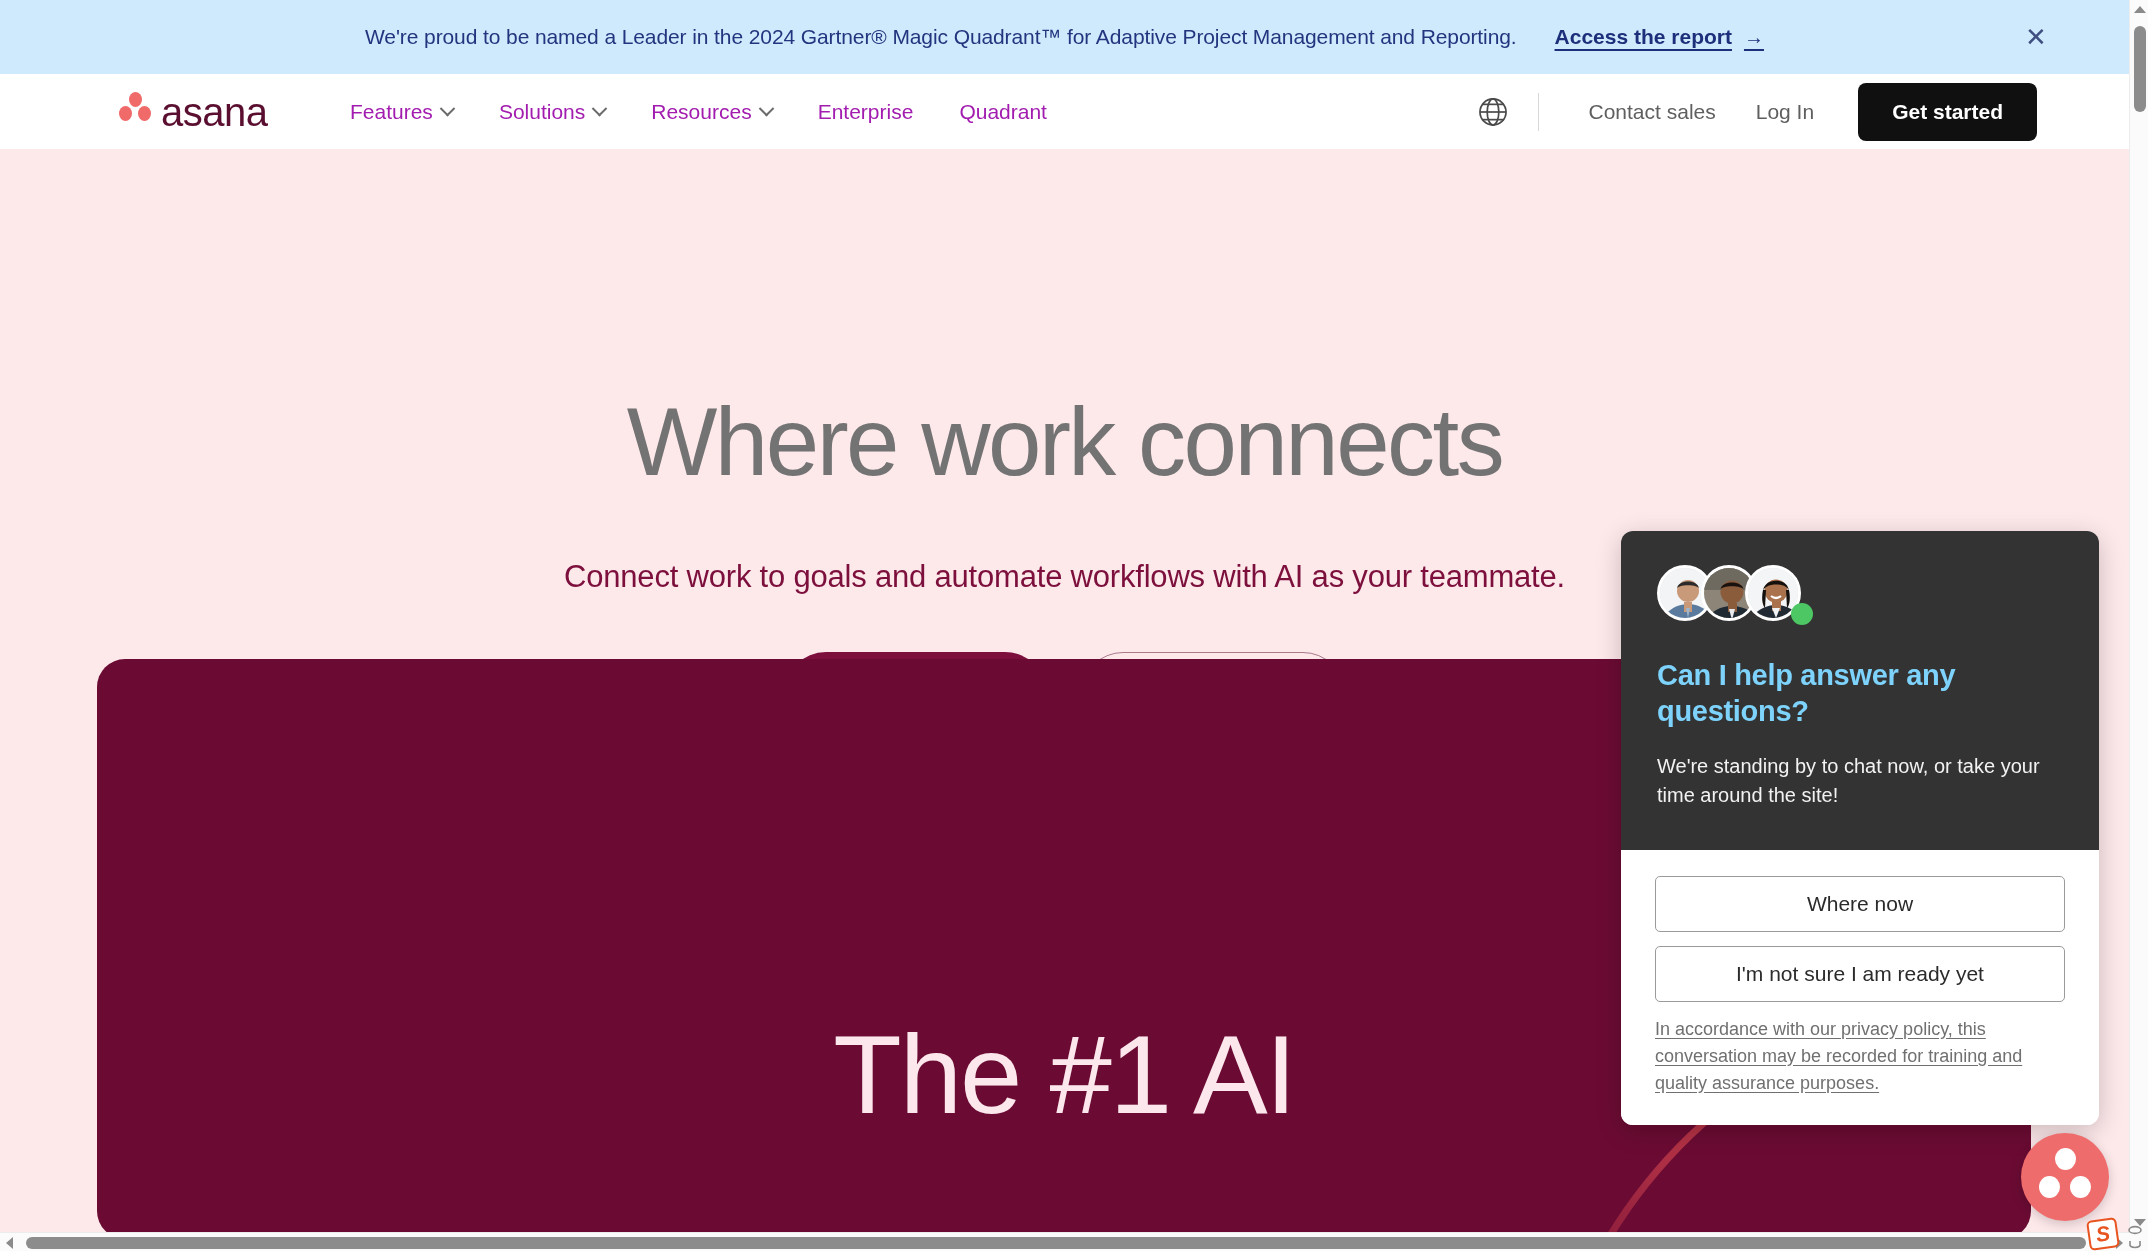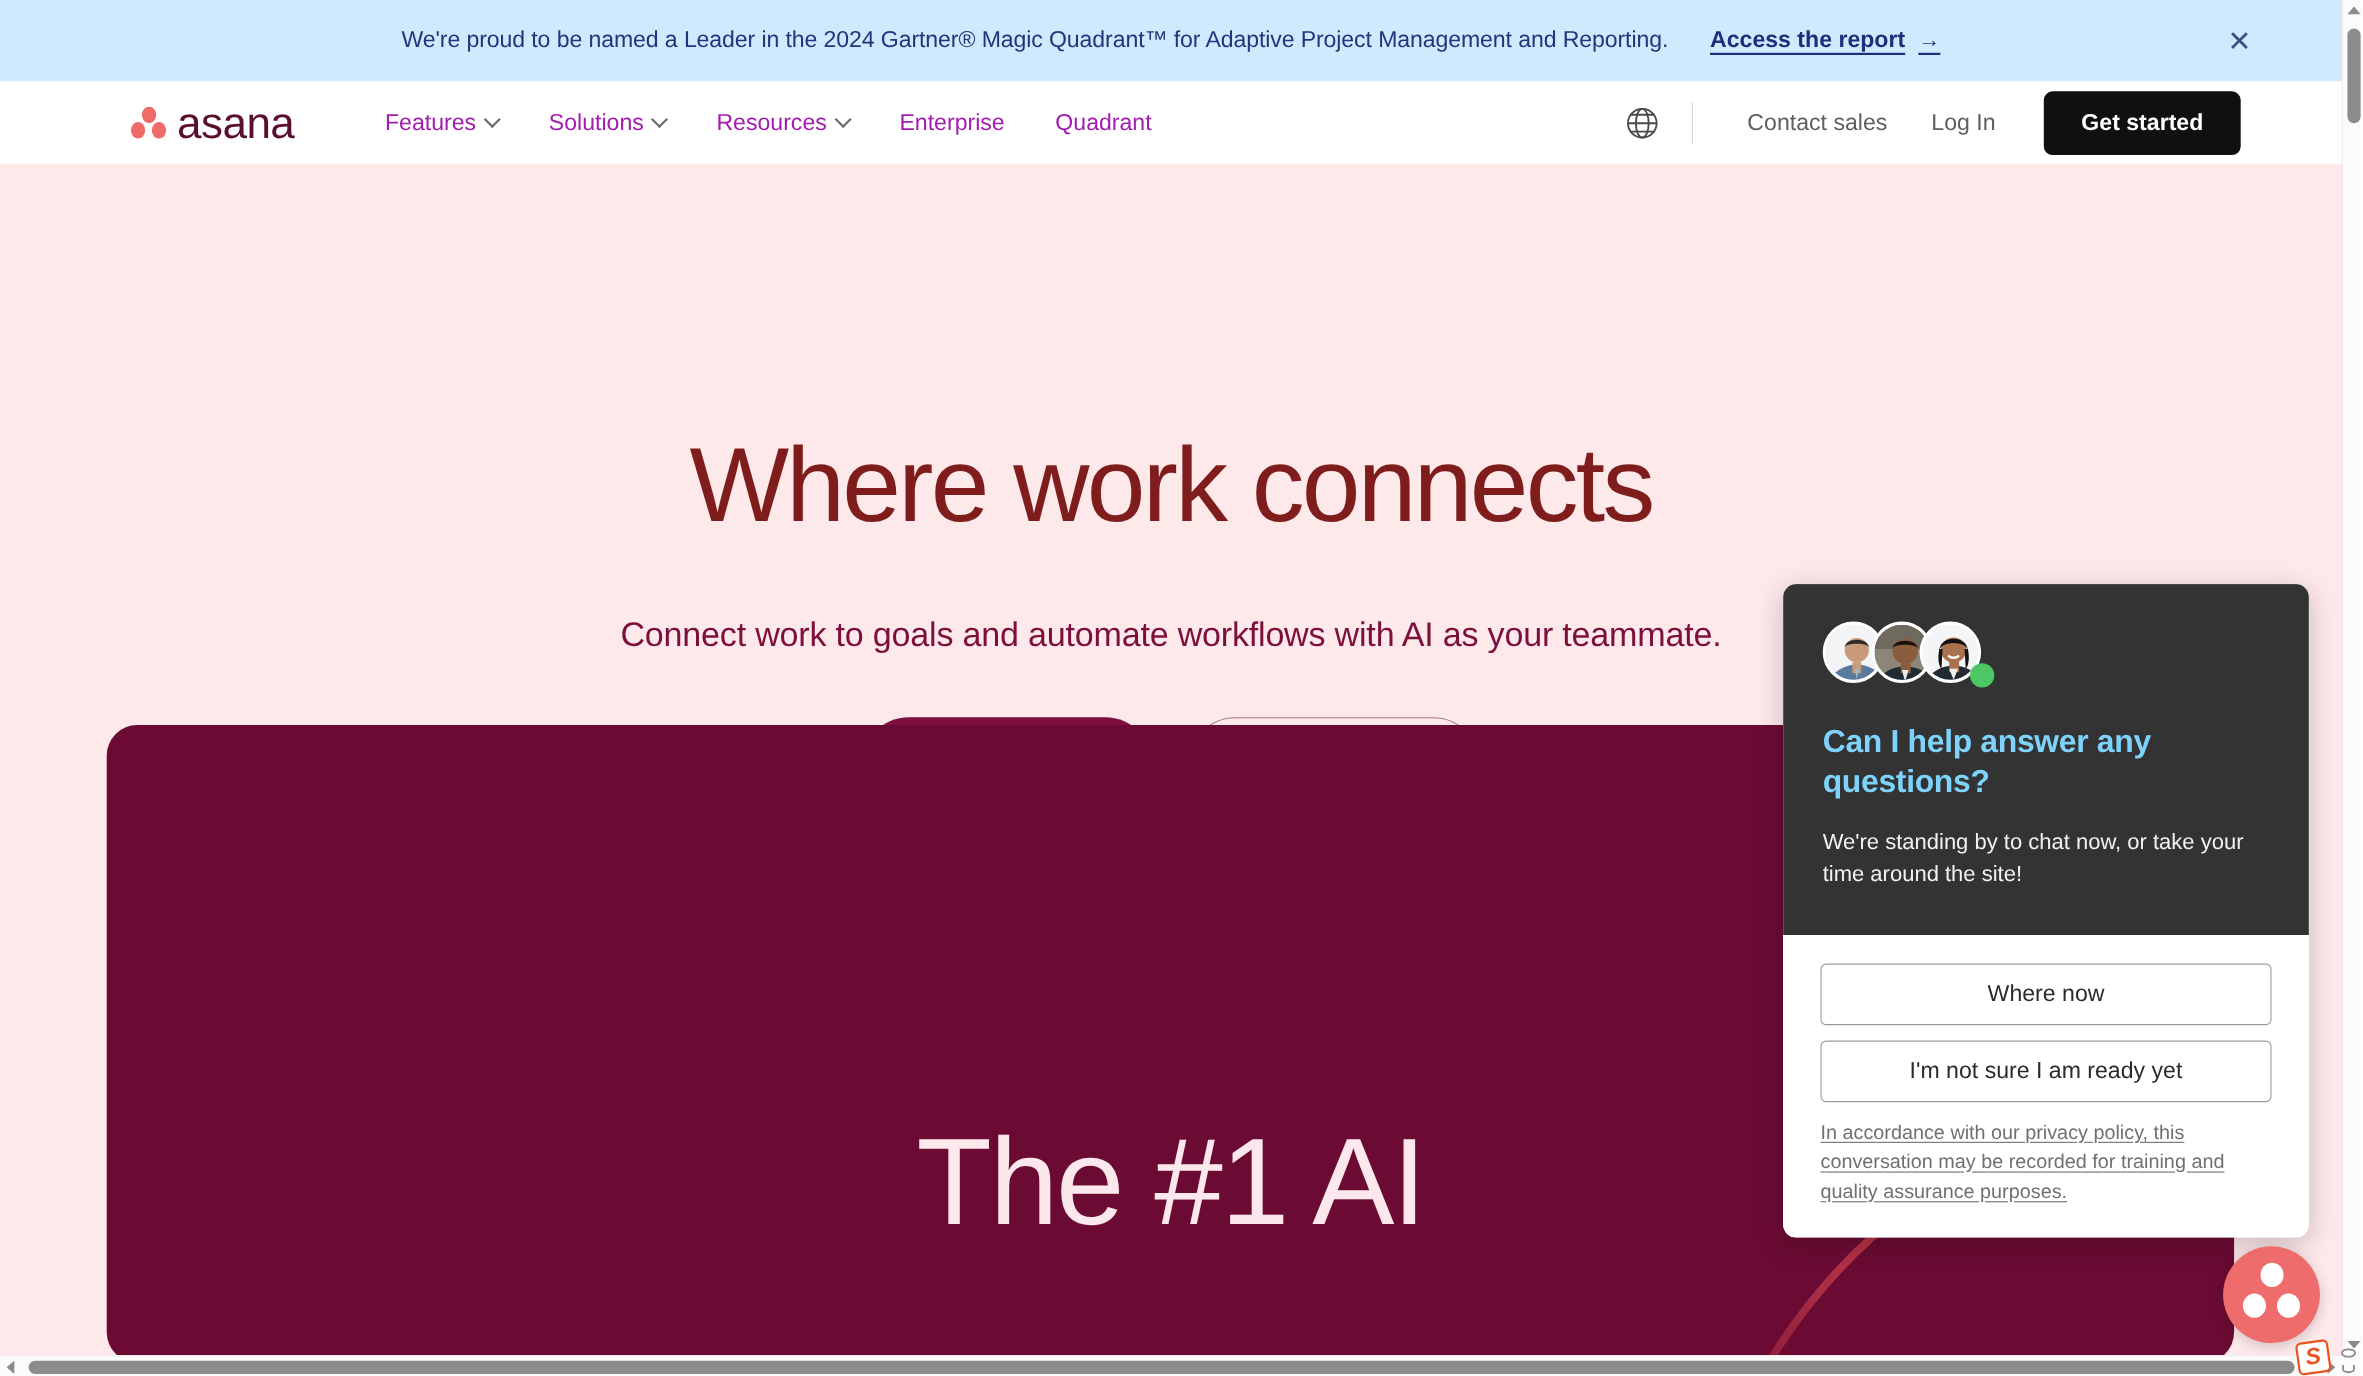--- a/index.html
+++ b/index.html
@@ -81,21 +81,20 @@
     width: 2129px;
     height: 75px;
     background: #ffffff;
     display: flex;
     align-items: center;
   }
   #logo {
     position: absolute;
     left: 118px;
     display: flex;
-    align-items: center;
     gap: 9px;
     cursor: pointer;
   }
   #logo-dots { position: relative; width: 34px; height: 30px; }
   #logo-dots span {
     position: absolute;
     background: #f06a6a;
     border-radius: 50%;
   }
   .dot-top { width: 13px; height: 15px; left: 10.5px; top: 0px; }
@@ -180,21 +179,21 @@
     height: 1083px;
     background: #fde8ea;
   }
   #hero-title {
     position: absolute;
     top: 243px;
     width: 2129px;
     text-align: center;
     font-size: 96px;
     font-weight: 400;
-    color: #7f1d1d;
+    color: #737373;
     letter-spacing: -2.5px;
     line-height: 1.05;
   }
   #hero-sub {
     position: absolute;
     top: 410px;
     width: 2129px;
     text-align: center;
     font-size: 31px;
     font-weight: 400;

